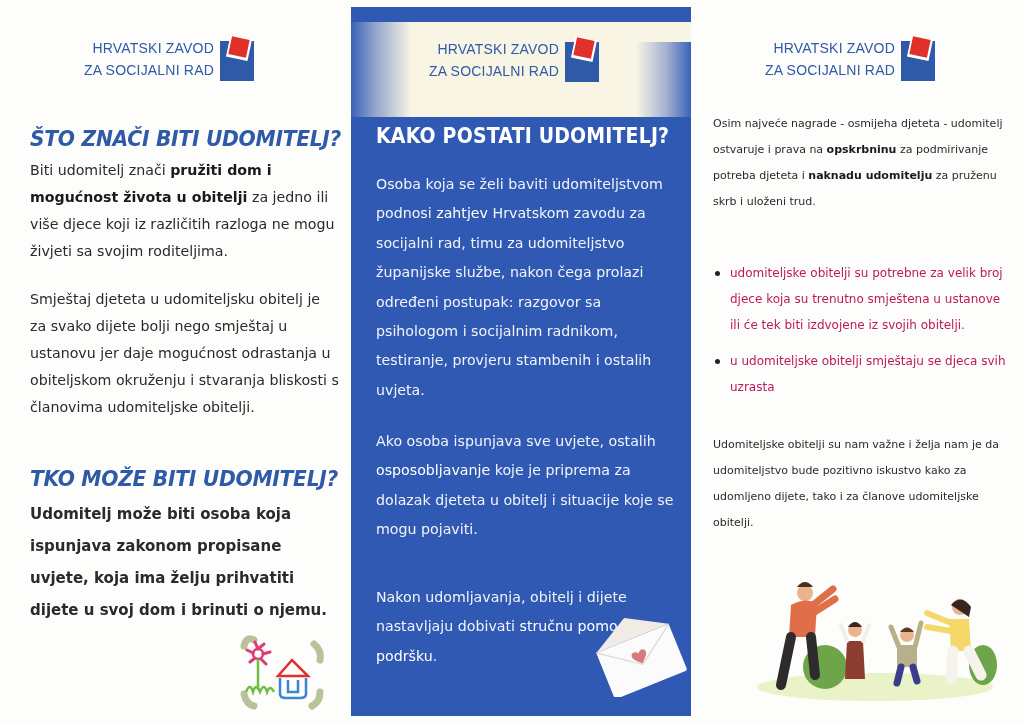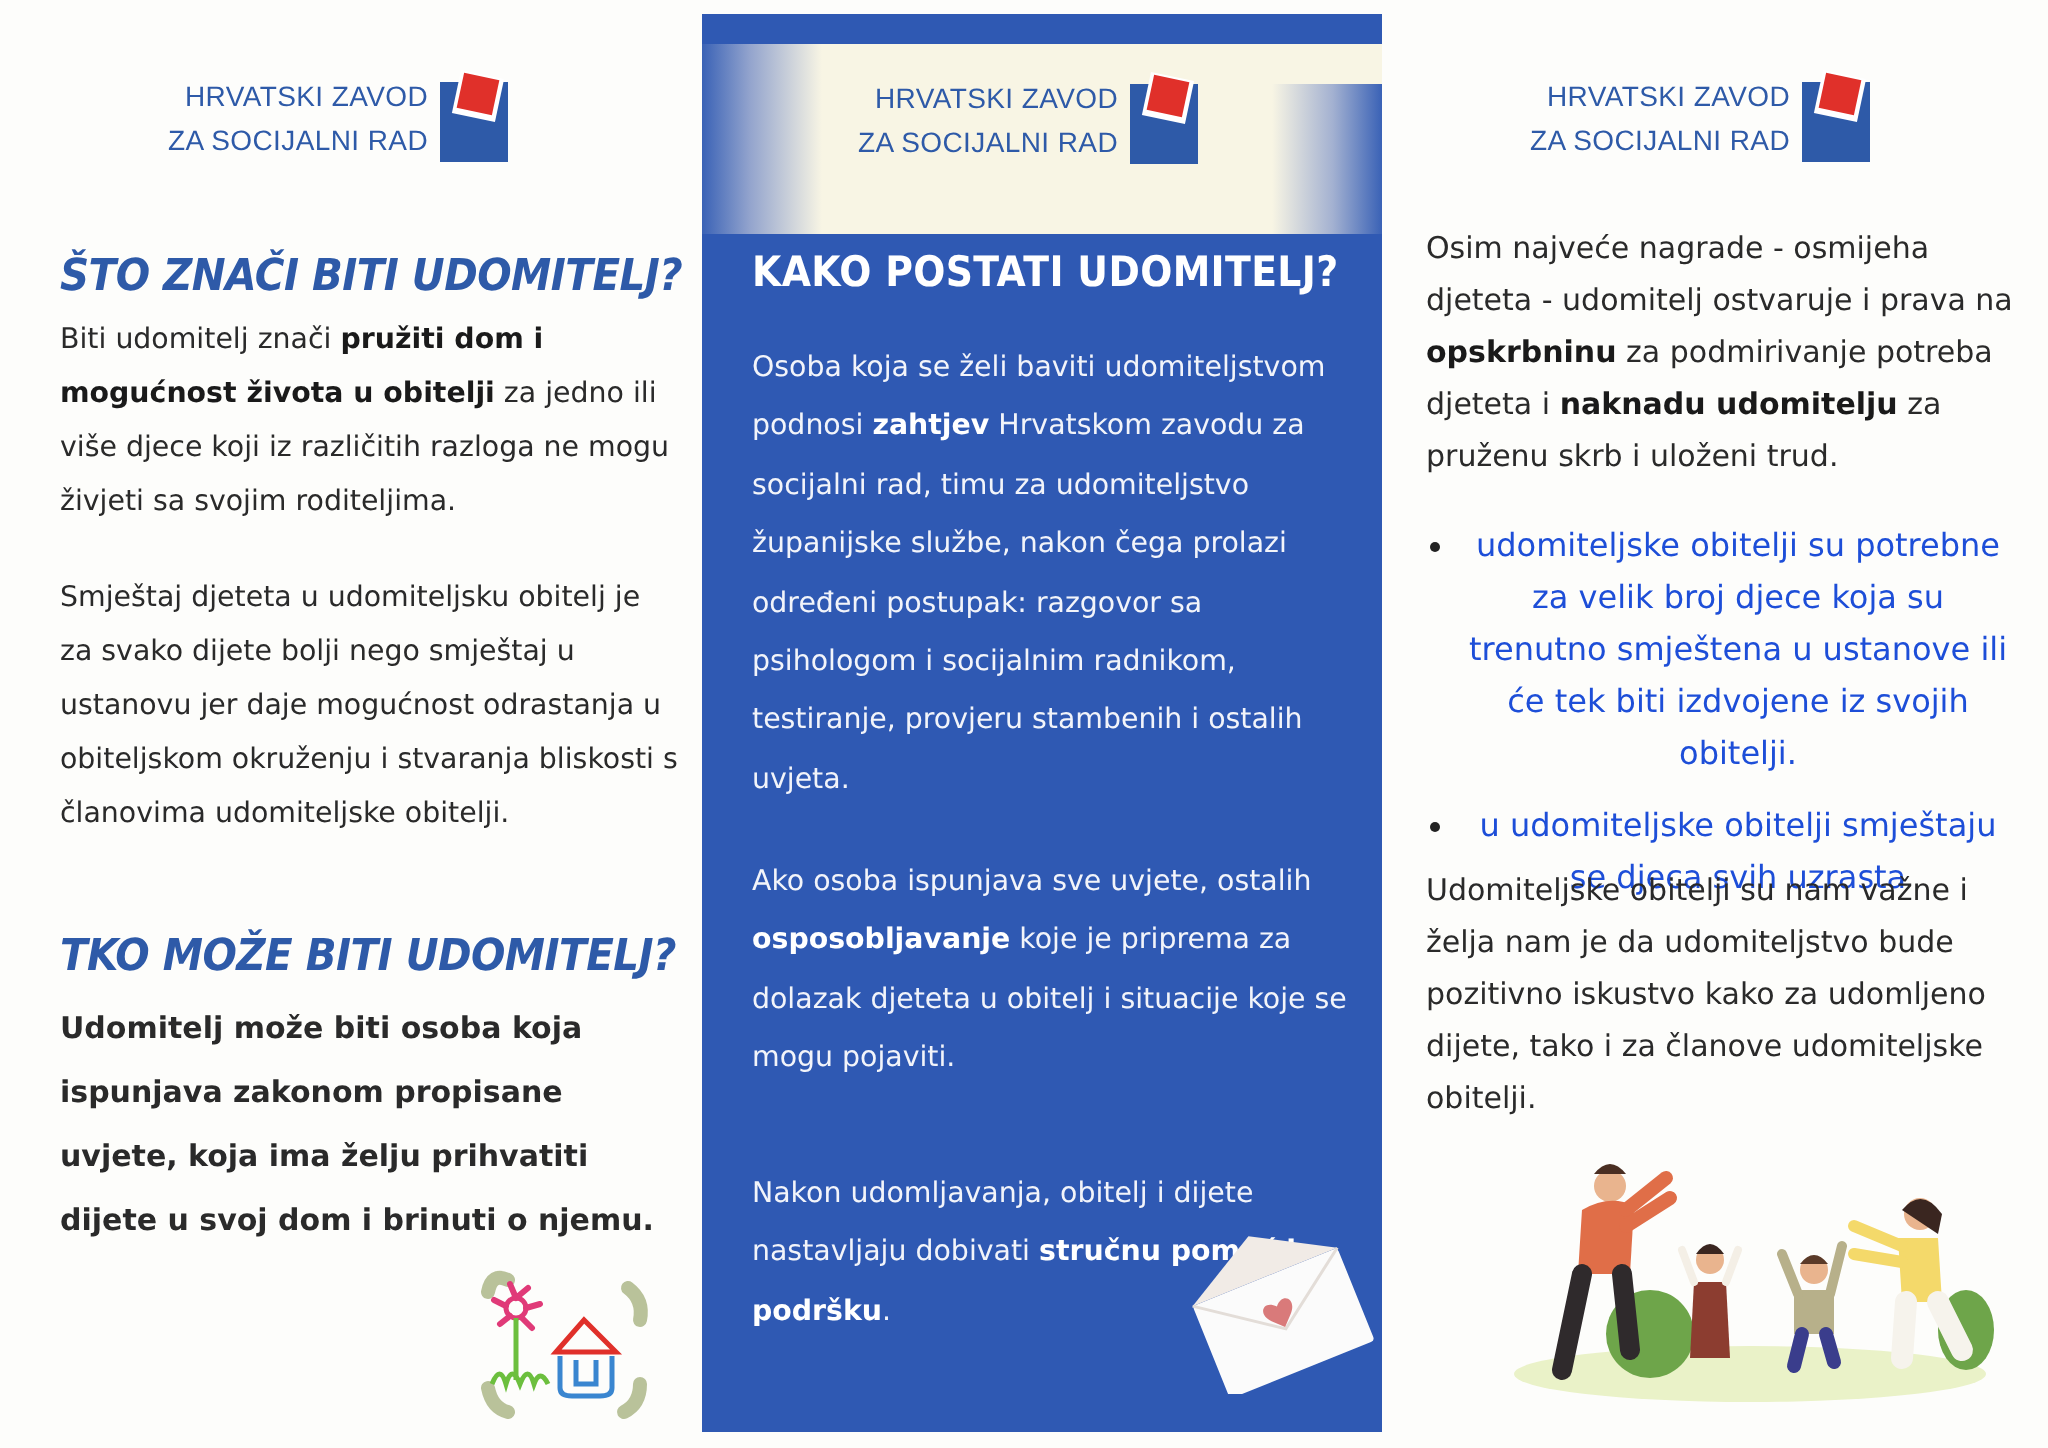--- a/index.html
+++ b/index.html
@@ -11,32 +11,32 @@
     .logo-mark { position: relative; width: 34px; height: 44px; margin-left: 6px; }
     .logo-mark .blue { position: absolute; left: 0; top: 4px; width: 34px; height: 40px; background: #2e5aa8; }
     .logo-mark .white { position: absolute; left: 8px; top: 0; width: 22px; height: 22px; background: #fff; transform: rotate(12deg); }
     .logo-mark .red { position: absolute; left: 10px; top: 1px; width: 18px; height: 18px; background: #e0302a; transform: rotate(12deg); }
 
     .heading { position: absolute; font-family: "DejaVu Sans", sans-serif; font-weight: bold; font-style: italic; color: #2e5aa8; font-size: 22px; letter-spacing: -0.3px; transform: scaleX(0.92); transform-origin: left; white-space: nowrap; }
     .para { position: absolute; font-family: "DejaVu Sans", sans-serif; font-size: 14.2px; line-height: 27px; color: #2a2a2a; }
     .para b { font-weight: 600; color: #1a1a1a; }
 
     #col-left .para { left: 30px; width: 310px; }
-    #col-right .para { left: 713px; width: 300px; font-size: 15px; line-height: 26px; }
+    #col-right .para { left: 713px; width: 300px; font-size: 11px; line-height: 26px; }
 
     #mid-panel { position: absolute; left: 351px; top: 7px; width: 340px; height: 709px; background: #2f59b3; overflow: hidden; }
     #mid-banner { position: absolute; left: 0; top: 15px; width: 340px; height: 95px; background: #f8f5e4; }
     #mid-banner .rough-left { position: absolute; left: 0; top: 0; width: 60px; height: 95px; background: linear-gradient(90deg, #3a62b6 0%, rgba(80,110,190,0.6) 40%, rgba(248,245,228,0) 100%); }
     #mid-banner .rough-right { position: absolute; right: 0; top: 20px; width: 55px; height: 75px; background: linear-gradient(270deg, #3a62b6 0%, rgba(80,110,190,0.5) 45%, rgba(248,245,228,0) 100%); }
     #mid-heading { position: absolute; left: 25px; top: 117px; font-family: "DejaVu Sans", sans-serif; font-weight: bold; font-size: 21px; color: #ffffff; letter-spacing: 0.2px; transform: scaleX(0.9); transform-origin: left; white-space: nowrap; }
     #mid-panel .para { left: 25px; width: 305px; color: #f2f4fa; font-size: 14.2px; line-height: 29.4px; }
-    #mid-panel .para b { color: #ffffff; font-weight: 700; }
+    #mid-panel .para b { color: #ffffff; font-weight: 400; }
 
     .bullets { position: absolute; left: 713px; width: 295px; list-style: none; }
-    .bullets li { position: relative; padding-left: 17px; font-size: 16px; line-height: 26px; color: #1d4ed8; margin-bottom: 10px; text-align: center; }
+    .bullets li { position: relative; padding-left: 17px; font-size: 12px; line-height: 26px; color: #be185d; margin-bottom: 10px; }
     .bullets li::before { content: ""; position: absolute; left: 2px; top: 11px; width: 5px; height: 5px; border-radius: 50%; background: #222; }
 
     .illus { position: absolute; }
   </style>
 </head>
 <body>
 
 <section id="col-left">
   <div class="logo" style="left:84px; top:37px;">
     <div class="logo-text">

